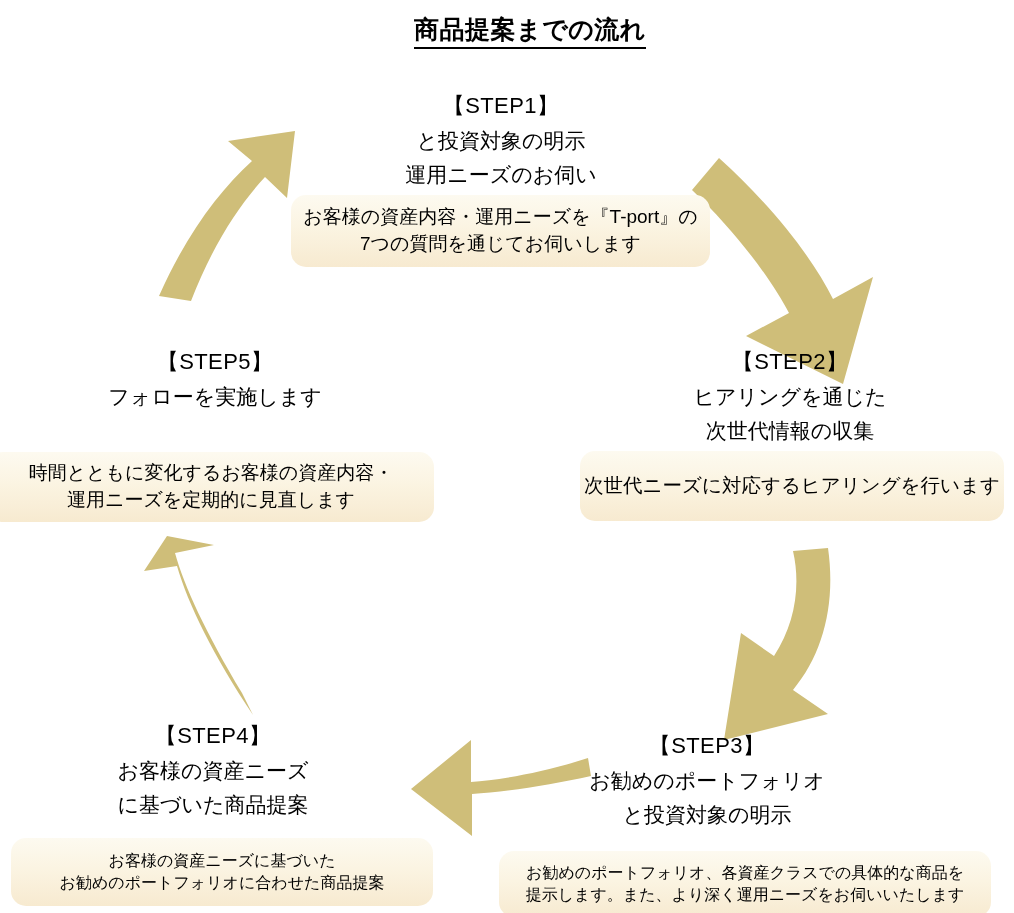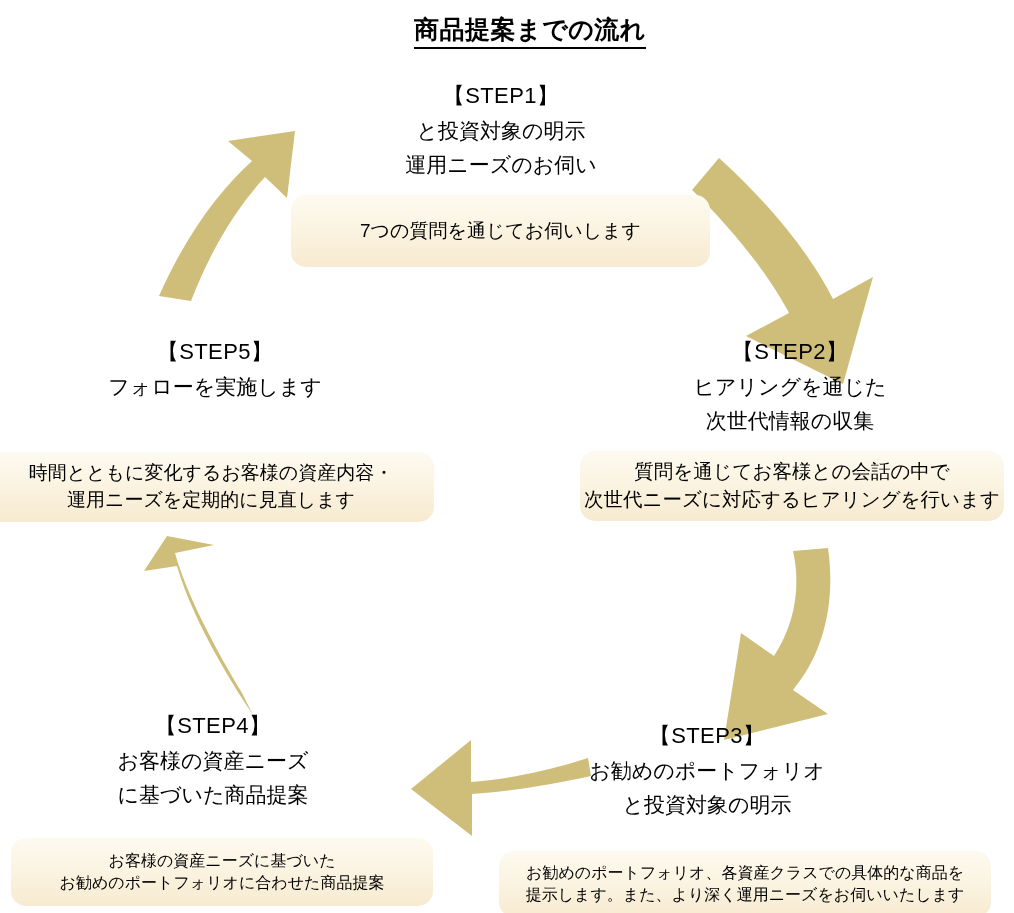--- a/index.html
+++ b/index.html
@@ -42,20 +42,21 @@
   }
 
   
   .step-block {
     position: absolute;
     text-align: center;
     line-height: 1.62;
     font-size: 21px;
     color: #000;
     white-space: nowrap;
+    margin-top: 10px;
   }
   .step-label {
     display: block;
     font-size: 22px;
     letter-spacing: 0.4px;
   }
   .step-line {
     display: block;
     font-size: 21px;
   }
@@ -150,30 +151,30 @@
              C 240,204 213,244 191,301
              Z"></path>
   </svg>
 
   <div class="step-block" id="step1-block" style="position: absolute; z-index: 2;">
     <span class="step-label">【STEP1】</span>
     <span class="step-line">と投資対象の明示</span>
     <span class="step-line">運用ニーズのお伺い</span>
   </div>
   <div class="callout" id="callout-step1" style="position: absolute; z-index: 2;">
+    <span class="cl">お客様の資産内容・運用ニーズを『T-port』の</span>
     <span class="cl">7つの質問を通じてお伺いします</span>
   </div>
 
   <div class="step-block" id="step2-block" style="position: absolute; z-index: 2;">
     <span class="step-label">【STEP2】</span>
     <span class="step-line">ヒアリングを通じた</span>
     <span class="step-line">次世代情報の収集</span>
   </div>
   <div class="callout" id="callout-step2" style="position: absolute; z-index: 2;">
-    <span class="cl">質問を通じてお客様との会話の中で</span>
     <span class="cl">次世代ニーズに対応するヒアリングを行います</span>
   </div>
 
   <div class="step-block" id="step3-block" style="position: absolute; z-index: 2;">
     <span class="step-label">【STEP3】</span>
     <span class="step-line">お勧めのポートフォリオ</span>
     <span class="step-line">と投資対象の明示</span>
   </div>
   <div class="callout small" id="callout-step3" style="position: absolute; z-index: 2; margin-top: 16px;">
     <span class="cl">お勧めのポートフォリオ、各資産クラスでの具体的な商品を</span>

